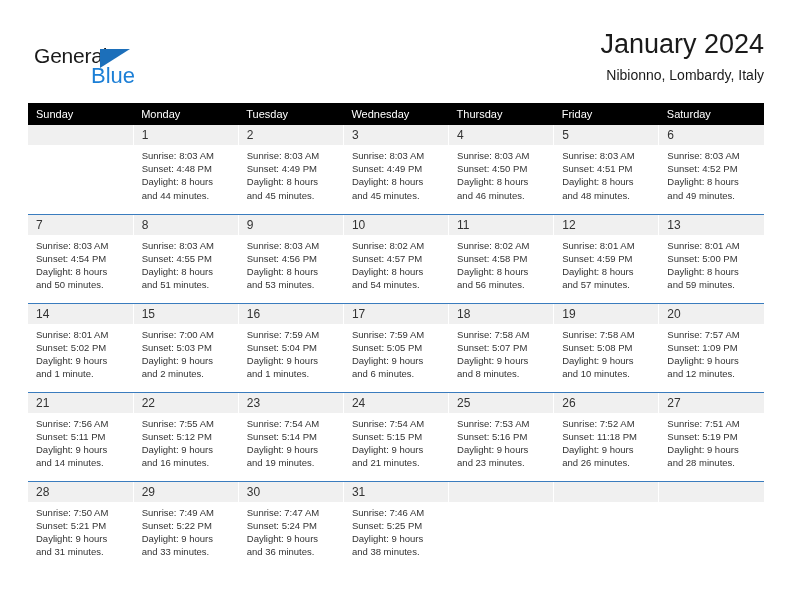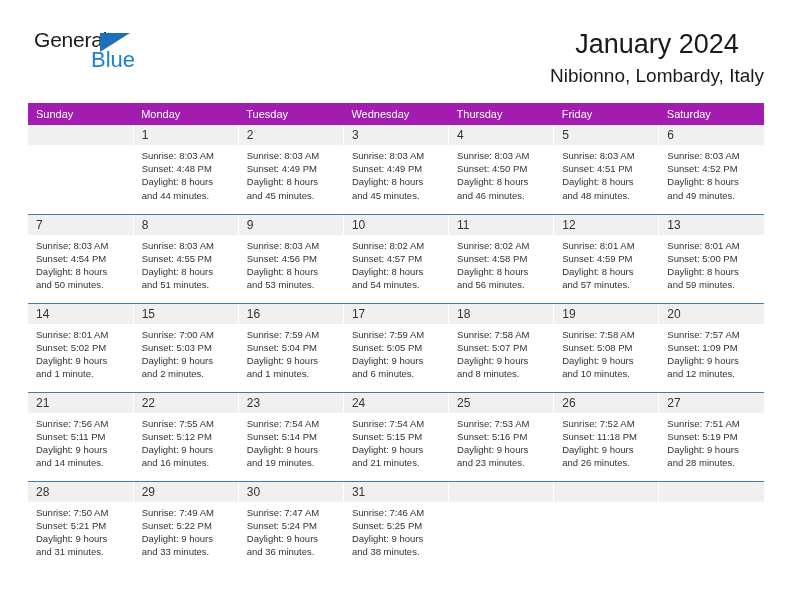--- a/index.html
+++ b/index.html
@@ -23,21 +23,21 @@
   .header {
     position: absolute;
     left: 28px;
     top: 28px;
     width: 736px;
     height: 68px;
   }
   .logo {
     position: absolute;
     left: 6px;
-    top: 0;
+    top: 16px;
     width: 160px;
     height: 52px;
   }
   .logo-general {
     position: absolute;
     left: 0;
     top: 0;
     font-size: 21px;
     color: #1a1a1a;
     letter-spacing: -0.2px;
@@ -68,37 +68,37 @@
   }
   .cal-title {
     font-size: 27px;
     color: #1a1a1a;
     line-height: 32px;
     white-space: nowrap;
     text-align: center;
   }
   .cal-sub {
     margin-top: 7px;
-    font-size: 19px;
+    font-size: 14px;
     color: #1a1a1a;
     line-height: 17px;
     white-space: nowrap;
   }
 
   
   .cal {
     position: absolute;
     left: 28px;
     top: 103px;
     width: 736px;
     border-collapse: collapse;
     table-layout: fixed;
   }
   .cal th {
-    background: #a21caf;
+    background: #000000;
     color: #ffffff;
     font-size: 11px;
     font-weight: normal;
     text-align: left;
     padding: 5px 0 5px 8px;
     height: 20px;
     border: none;
   }
   .cal td {
     width: 105.14px;

